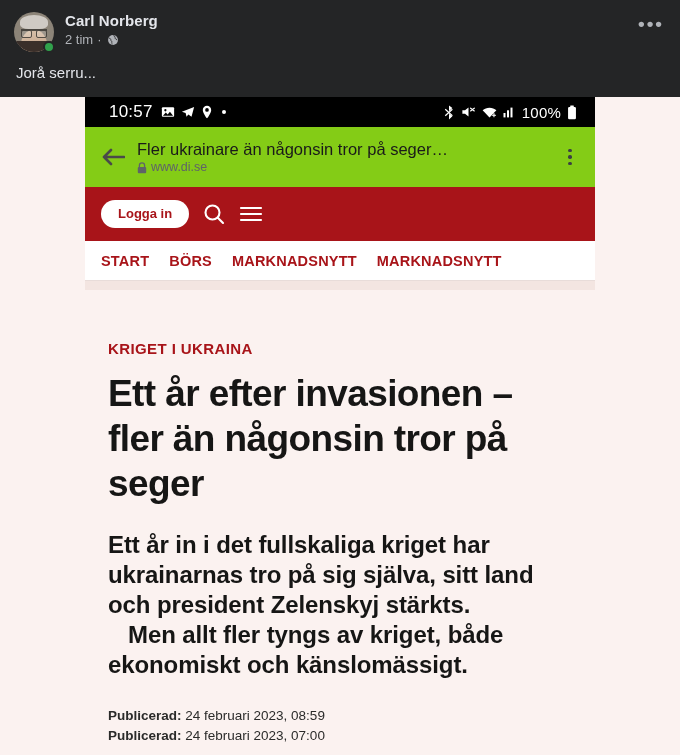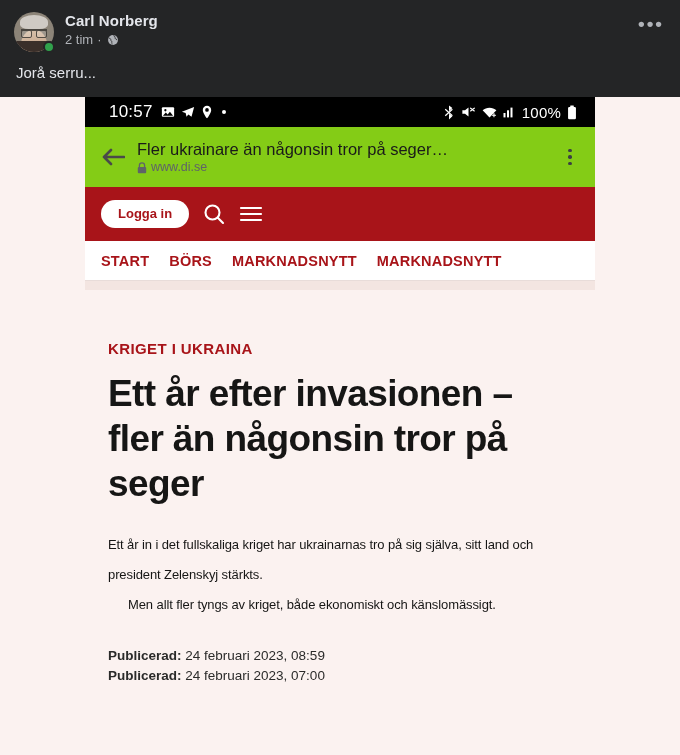--- a/index.html
+++ b/index.html
@@ -325,22 +325,22 @@
     color: #161615;
     font-size: 37px;
     font-weight: bold;
     line-height: 45px;
     letter-spacing: -0.6px;
     margin: 0 0 24px 0;
     max-width: 430px;
   }
   .lead {
     color: #161615;
-    font-size: 13px;
-    font-weight: normal;
+    font-size: 24px;
+    font-weight: bold;
     line-height: 30px;
     letter-spacing: -0.1px;
     margin: 0;
     max-width: 470px;
   }
   .lead .indent { display: inline-block; width: 20px; }
   .stamps {
     margin-top: 26px;
     color: #2b2b2a;
     font-size: 13.5px;

